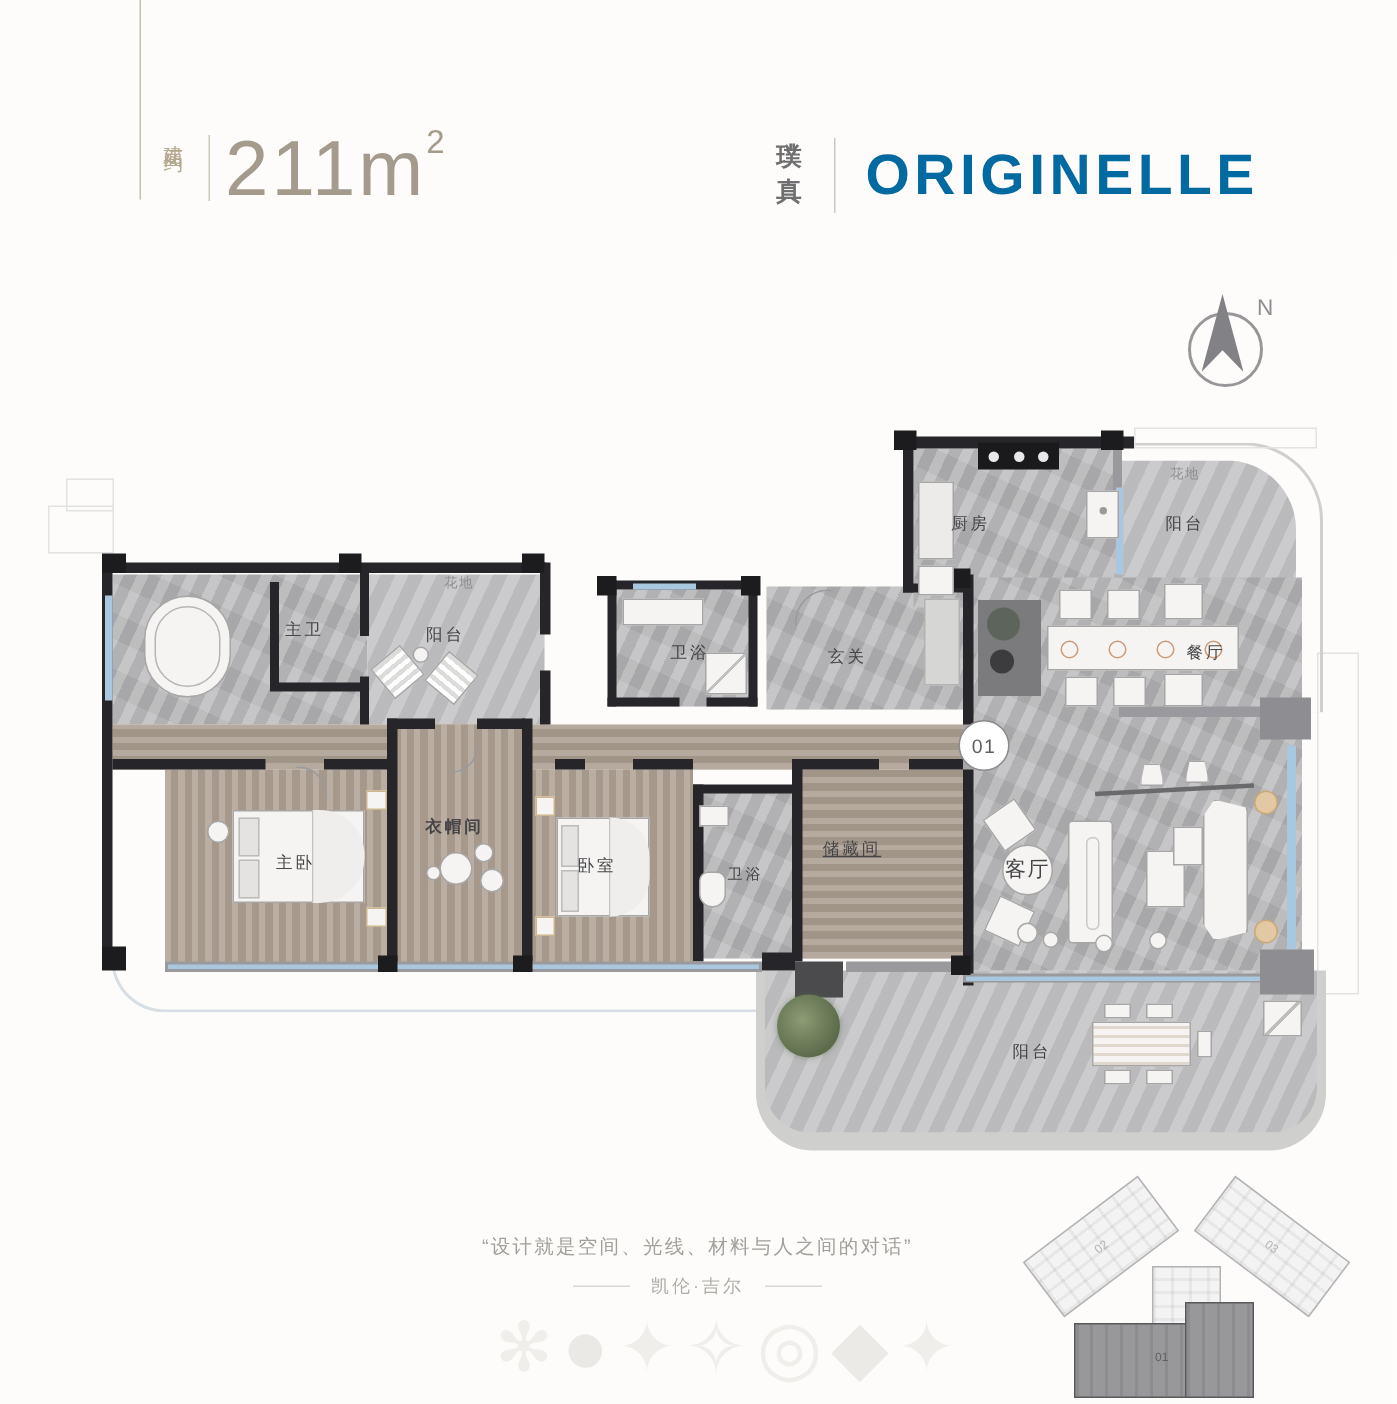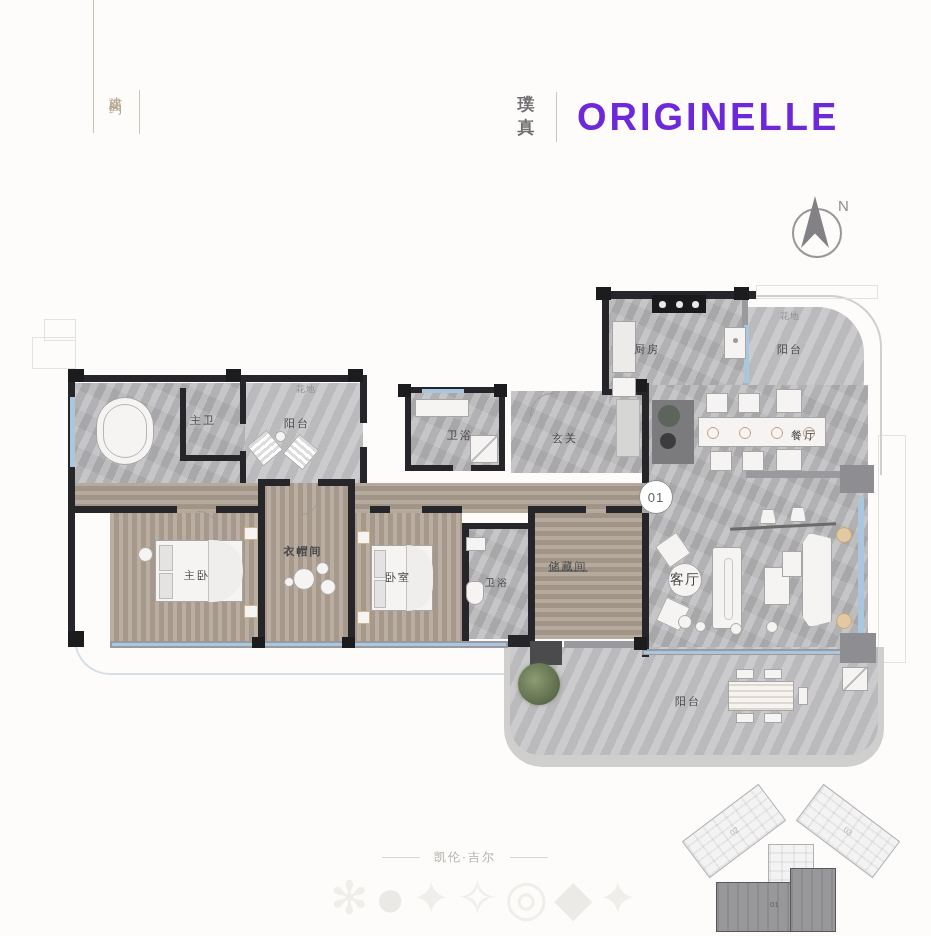--- a/index.html
+++ b/index.html
@@ -4,21 +4,21 @@
 <style>
   html,body{margin:0;padding:0;}
   .stage{position:relative;width:931px;height:936px;background:#fdfcfa;overflow:hidden;
          font-family:"Liberation Sans","DejaVu Sans",sans-serif;}
   
   .hair-v{position:absolute;background:#c9bfae;}
   .area-vert{position:absolute;writing-mode:vertical-rl;font-size:13px;letter-spacing:3px;color:#b3a78e;}
   .area-val{position:absolute;font-size:52px;font-weight:300;color:#a49b8d;letter-spacing:2px;line-height:1;}
   .area-sup{font-size:22px;vertical-align:28px;letter-spacing:0;}
   .brand-cn{position:absolute;width:20px;font-size:17px;font-weight:600;color:#6f6f72;line-height:1.35;text-align:center;}
-  .brand-en{position:absolute;font-size:38px;font-weight:600;color:#6d28d9;letter-spacing:3px;line-height:1;}
+  .brand-en{position:absolute;font-size:38px;font-weight:600;color:#0369a1;letter-spacing:3px;line-height:1;}
   .vdiv{position:absolute;background:#cfc8ba;width:1px;}
   
   .compass-circle{position:absolute;border:2px solid #97979a;border-radius:50%;}
   .compass-needle{position:absolute;background:#828286;clip-path:polygon(50% 0,100% 100%,50% 72%,0 100%);}
   .compass-n{position:absolute;font-size:15px;color:#8e8e92;}
   
   .plan{position:absolute;left:30px;top:285px;width:875px;height:490px;}
   .fl{position:absolute;}
   .marble{background:#b6b6b8;background-image:repeating-linear-gradient(115deg,rgba(255,255,255,.16) 0 7px,rgba(0,0,0,.05) 7px 15px),repeating-linear-gradient(25deg,rgba(255,255,255,.07) 0 18px,rgba(0,0,0,.03) 18px 34px);}
   .marble2{background:#c2c2c4;background-image:repeating-linear-gradient(115deg,rgba(255,255,255,.15) 0 8px,rgba(0,0,0,.04) 8px 17px);}
@@ -54,20 +54,21 @@
   .kp01{position:absolute;font-size:8px;color:#5f5f63;z-index:2;}
 </style>
 </head>
 <body>
 
 <div class="stage">
 
   <div class="hair-v" style="left:93px;top:0;width:1px;height:133px;"></div>
   <div class="area-vert" style="left:106px;top:86px;height:52px;">建面约</div>
   <div class="vdiv" style="left:139px;top:90px;height:44px;"></div>
+  <div class="area-val" style="left:150px;top:84px;"><span>211m</span><span class="area-sup">2</span></div>
 
   <div class="brand-cn" style="left:516px;top:94px;">璞真</div>
   <div class="vdiv" style="left:556px;top:92px;height:50px;background:#c8c8c8;"></div>
   <div class="brand-en" style="left:577px;top:98px;">ORIGINELLE</div>
 
   <div class="compass-circle" style="left:792px;top:208px;width:46px;height:46px;"></div>
   <div class="compass-needle" style="left:801px;top:196px;width:28px;height:52px;"></div>
   <div class="compass-n" style="left:838px;top:197px;">N</div>
 
   <div class="plan">
@@ -270,20 +271,21 @@
     <div class="lbl" style="left:273px;top:266px;font-weight:bold;">衣帽间</div>
     <div class="lbl" style="left:368px;top:292px;">卧室</div>
     <div class="lbl" style="left:467px;top:298px;font-size:10px;">卫浴</div>
     <div class="lbl" style="left:538px;top:281px;text-decoration:underline;">储藏间</div>
     <div class="lbl" style="left:655px;top:295px;font-size:14px;letter-spacing:1px;">客厅</div>
     <div class="lbl" style="left:658px;top:416px;">阳台</div>
 
     <div class="badge" style="left:609px;top:195px;">01</div>
   </div>
 
+  <div class="quote" style="left:235px;top:822px;">“设计就是空间、光线、材料与人之间的对话”</div>
   <div class="attrib" style="left:235px;top:849px;">
     <span class="dash"></span>
     <span>凯伦·吉尔</span>
     <span class="dash"></span>
   </div>
 
   <div class="wmrow" style="left:330px;top:872px;">
     <span class="wm">✻</span>
     <span class="wm" style="font-size:52px;color:rgba(140,135,125,.16);">●</span>
     <span class="wm">✦</span>

